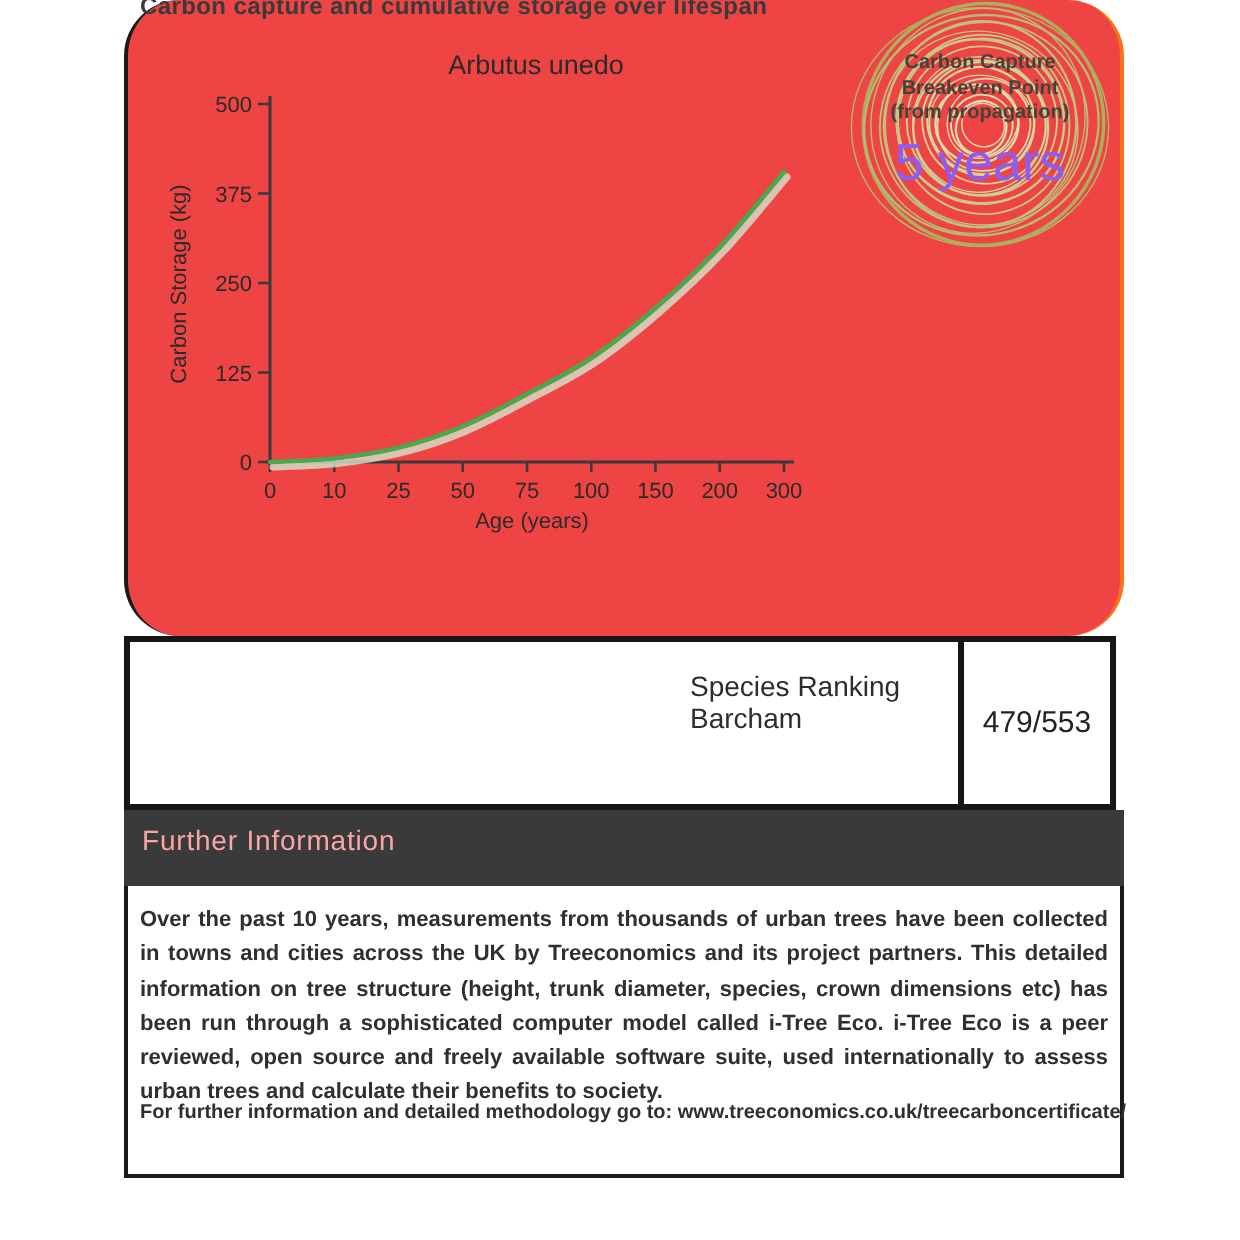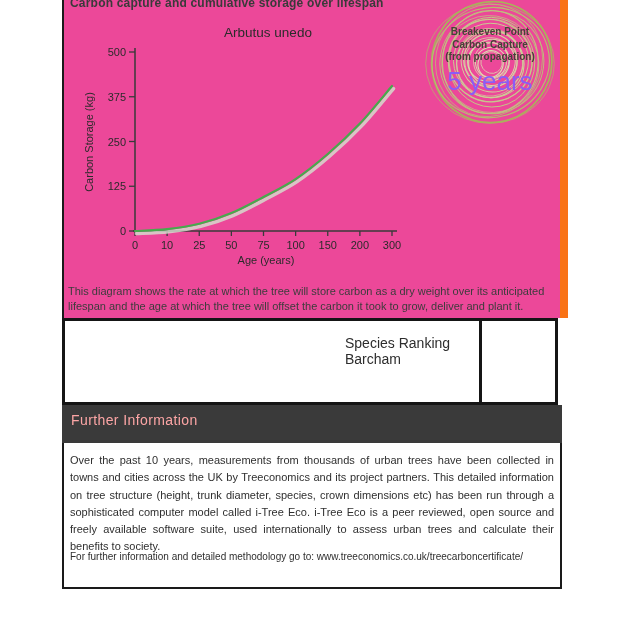--- a/index.html
+++ b/index.html
@@ -3,21 +3,21 @@
 <meta charset="utf-8">
 <style>
   html,body{margin:0;padding:0;background:#fff;}
   .page{
     position:relative;width:620px;height:620px;background:#ffffff;
     font-family:"Liberation Sans",sans-serif;overflow:hidden;
   }
   
   .chart-box{
     position:absolute;left:62px;top:0;width:496px;height:318px;
-    border-left:2px solid #1a1a1a;border-right:8px solid #f97316;background:#ec4899;
+    border-left:2px solid #1a1a1a;border-right:2px solid #f97316;background:#ef4444;border-radius:28px;
   }
   .section-title{
     position:absolute;left:6px;top:-4px;font-size:12px;font-weight:bold;color:#3a3a3a;
     letter-spacing:.2px;white-space:nowrap;
   }
   .chart-svg{position:absolute;left:0;top:0;width:620px;height:320px;}
   svg text{font-family:"Liberation Sans",sans-serif;fill:#2b2b2b;}
   .description{
     position:absolute;left:68px;top:284px;width:482px;
     font-size:11px;line-height:15px;color:#3c3c3c;
@@ -46,20 +46,21 @@
   .info-header{
     position:absolute;left:62px;top:405px;width:500px;height:38px;background:#3a3a3a;
   }
   .info-header-label{
     position:absolute;left:9px;top:7px;font-size:14px;color:#fca5a5;letter-spacing:.4px;
   }
   .info-box{
     position:absolute;left:62px;top:443px;width:496px;height:144px;
     border-left:2px solid #1a1a1a;border-right:2px solid #1a1a1a;border-bottom:2px solid #1a1a1a;
     background:#fff;
+    font-weight:bold;
   }
   .info-body{
     position:absolute;left:6px;top:9px;width:484px;
     font-size:11px;line-height:17.3px;color:#2f2f2f;text-align:justify;
   }
   .info-link-line{
     position:absolute;left:6px;top:108px;width:523px;
     font-size:10px;color:#2f2f2f;white-space:nowrap;
   }
 </style>
@@ -133,35 +134,35 @@
         <ellipse cx="65.0" cy="63.3" rx="26.6" ry="27.0" fill="none" stroke="rgb(211,214,161)" stroke-width="1.15" transform="rotate(158 66 62)"></ellipse>
         <ellipse cx="67.0" cy="62.0" rx="26.3" ry="24.5" fill="none" stroke="rgb(213,216,165)" stroke-width="0.7" transform="rotate(15 66 62)"></ellipse>
         <ellipse cx="67.5" cy="60.7" rx="22.8" ry="23.5" fill="none" stroke="rgb(216,218,169)" stroke-width="0.9249999999999999" transform="rotate(52 66 62)"></ellipse>
         <ellipse cx="65.8" cy="63.5" rx="19.6" ry="20.8" fill="none" stroke="rgb(218,220,173)" stroke-width="1.15" transform="rotate(89 66 62)"></ellipse>
         <ellipse cx="64.4" cy="61.5" rx="18.6" ry="17.2" fill="none" stroke="rgb(220,222,176)" stroke-width="0.7" transform="rotate(126 66 62)"></ellipse>
         <ellipse cx="65.3" cy="61.1" rx="15.4" ry="15.3" fill="none" stroke="rgb(220,222,176)" stroke-width="0.9249999999999999" transform="rotate(163 66 62)"></ellipse>
         <ellipse cx="67.2" cy="63.6" rx="12.5" ry="13.5" fill="none" stroke="rgb(220,222,176)" stroke-width="1.15" transform="rotate(20 66 62)"></ellipse>
         <ellipse cx="67.3" cy="61.0" rx="11.0" ry="10.5" fill="none" stroke="rgb(220,222,176)" stroke-width="0.7" transform="rotate(57 66 62)"></ellipse>
       </svg>
     <div class="badge-text">
+      <div class="badge-line">Carbon Capture</div>
       <div class="badge-line">Breakeven Point</div>
-      <div class="badge-line">Carbon Capture</div>
       <div class="badge-line">(from propagation)</div>
       <div class="badge-value">5 years</div>
     </div>
   </div>
 
-  <div class="description">This diagram shows the rate at which the tree will store carbon as a dry weight over its anticipated lifespan and the age at which the tree will offset the carbon it took to grow, deliver and plant it.</div>
 
   <div class="ranking-box">
     <div class="ranking-label">
       <div>Species Ranking</div>
       <div>Barcham</div>
     </div>
     <div class="ranking-divider"></div>
+    <div class="ranking-value">479/553</div>
   </div>
 
   <div class="info-header">
     <div class="info-header-label">Further Information</div>
   </div>
   <div class="info-box">
     <div class="info-body">Over the past 10 years, measurements from thousands of urban trees have been collected in towns and cities across the UK by Treeconomics and its project partners. This detailed information on tree structure (height, trunk diameter, species, crown dimensions etc) has been run through a sophisticated computer model called i-Tree Eco. i-Tree Eco is a peer reviewed, open source and freely available software suite, used internationally to assess urban trees and calculate their benefits to society.</div>
     <div class="info-link-line">For further information and detailed methodology go to: www.treeconomics.co.uk/treecarboncertificate/</div>
   </div>
 

